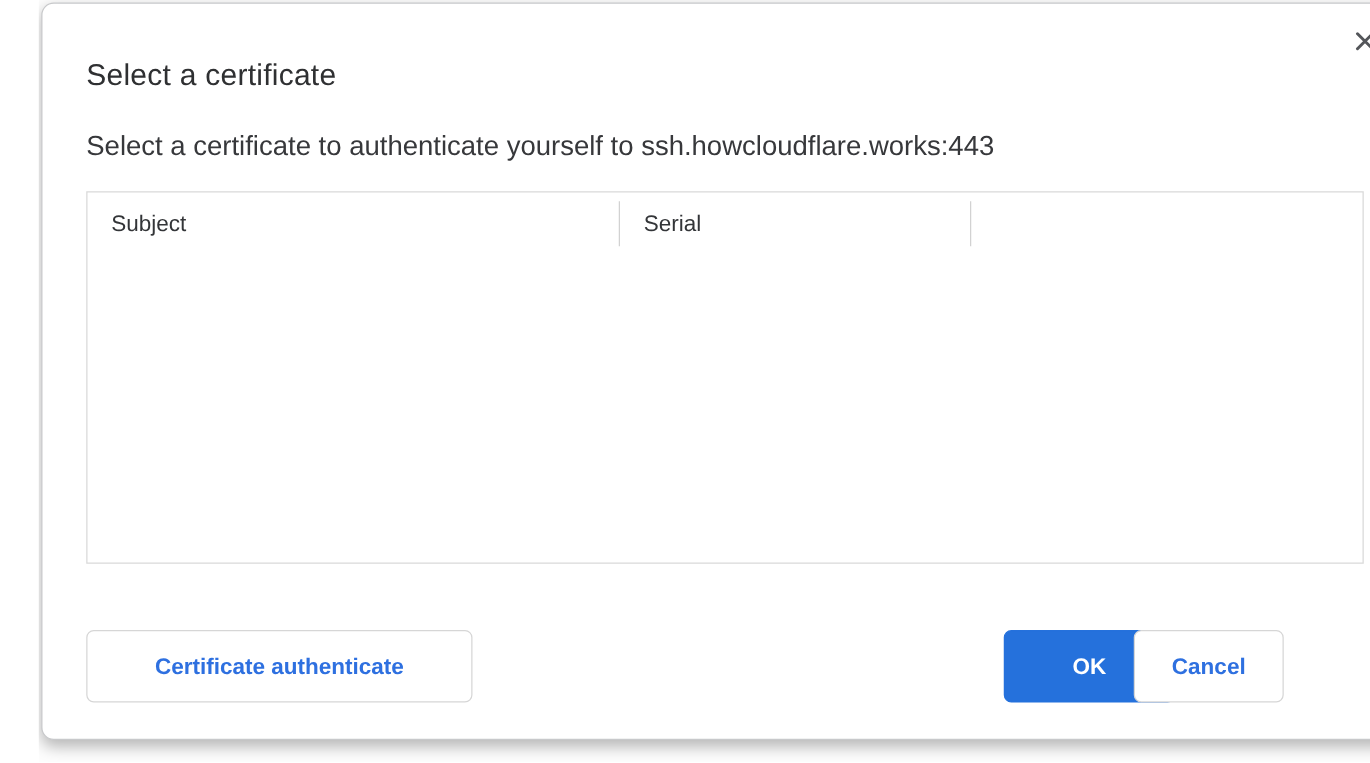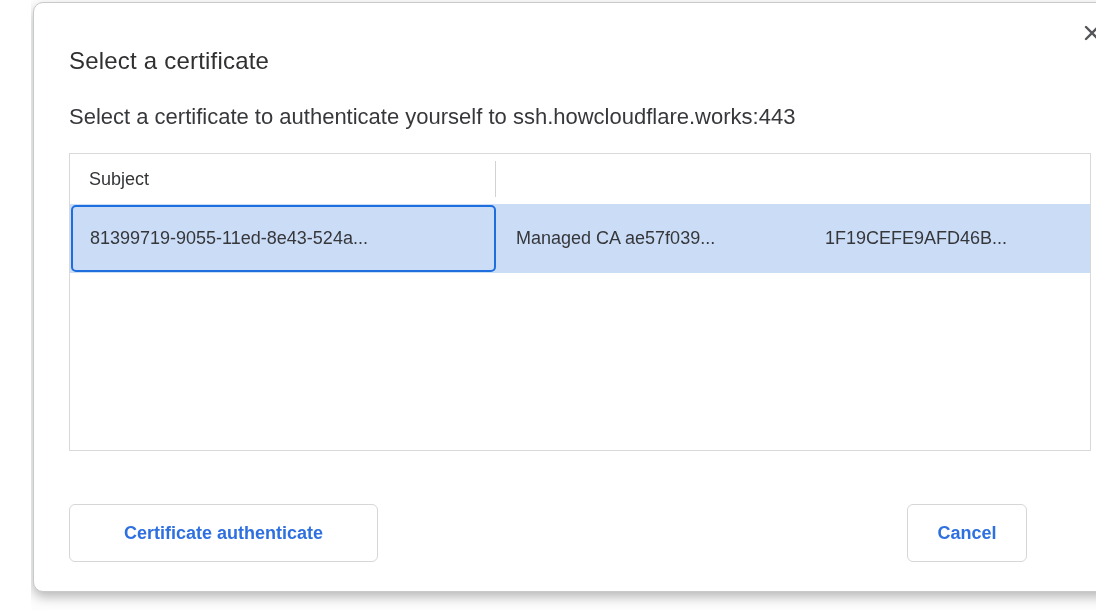--- a/index.html
+++ b/index.html
@@ -169,26 +169,22 @@
       </svg>
     </button>
 
     <h1 class="dialog-title">Select a certificate</h1>
 
     <p class="dialog-subtitle">Select a certificate to authenticate yourself to ssh.howcloudflare.works:443</p>
 
     <div class="cert-table">
       <div class="thead">
         <div class="th col-subject">Subject</div>
-      </div>
-      <div class="trow">
-        <div class="td col-subject">81399719-9055-11ed-8e43-524a...</div>
-        <div class="td col-issuer">Managed CA ae57f039...</div>
-        <div class="td col-serial">1F19CEFE9AFD46B...</div>
-        <div class="focus-ring"></div>
+        <div class="th col-serial">Serial</div>
       </div>
     </div>
 
     <button class="btn btn-outline btn-certinfo">Certificate authenticate</button>
+    <button class="btn btn-primary btn-ok">OK</button>
     <button class="btn btn-outline btn-cancel">Cancel</button>
 
   </div>
 </div>
 
 </body></html>

